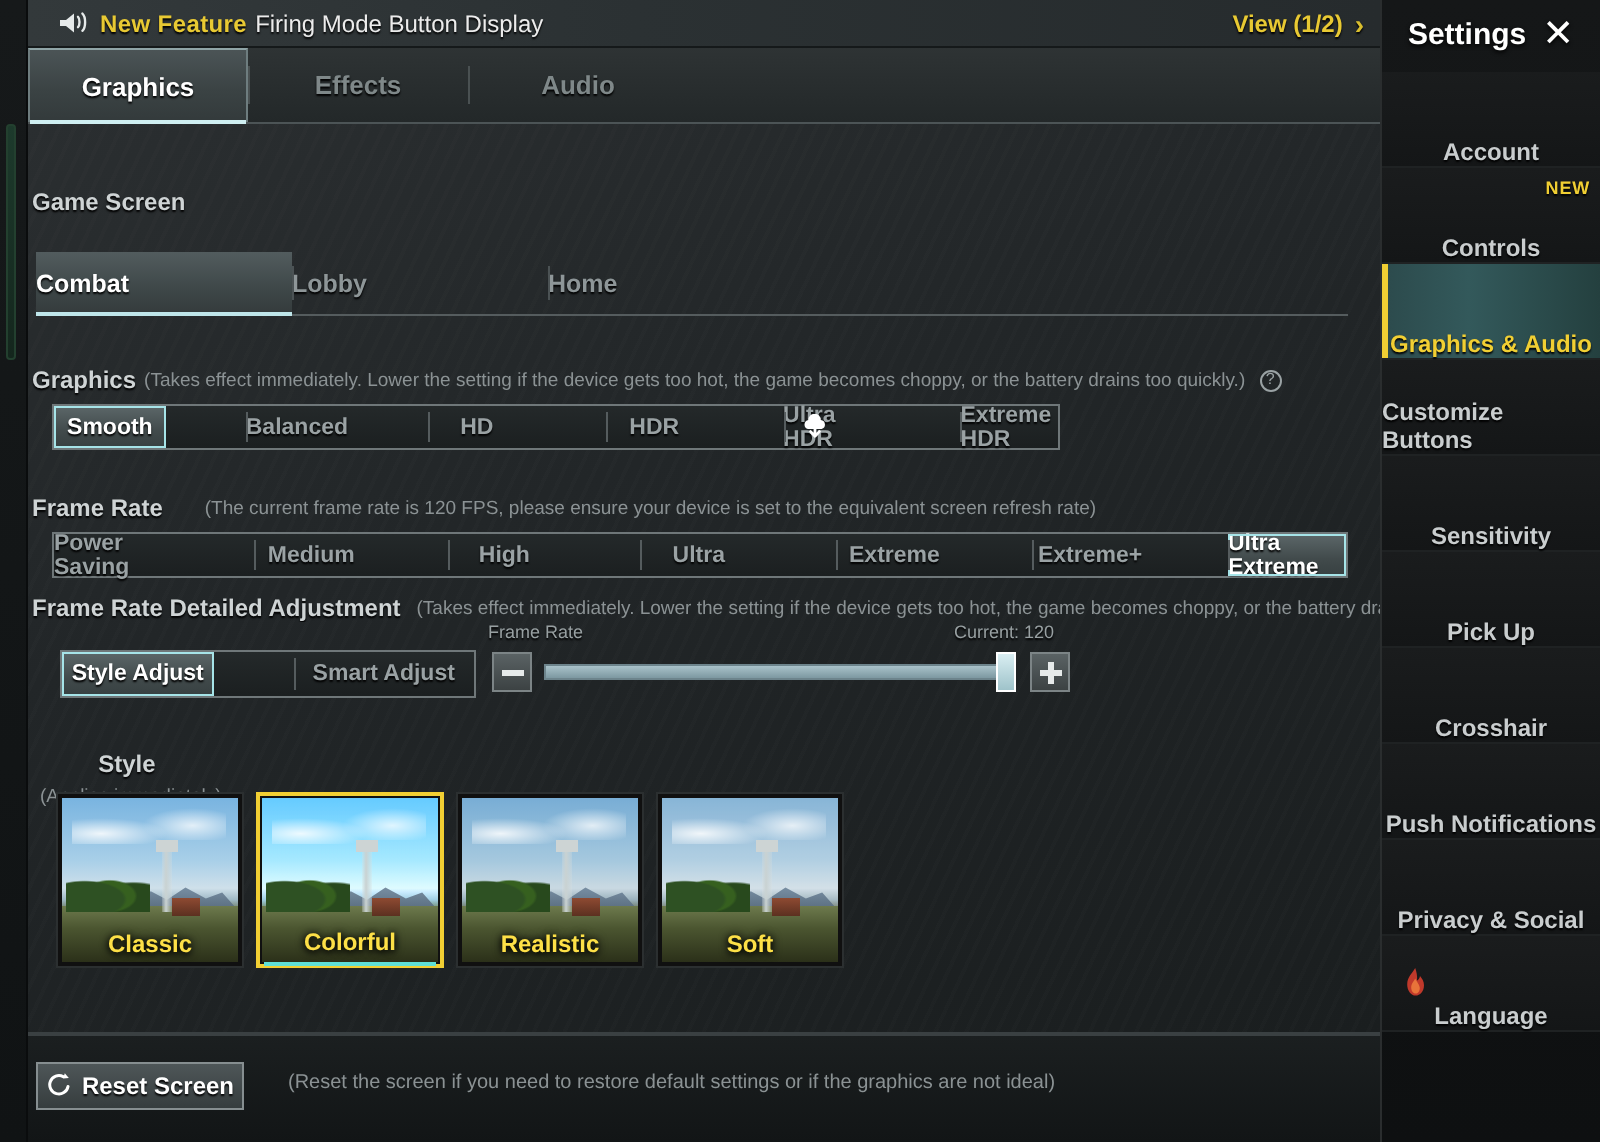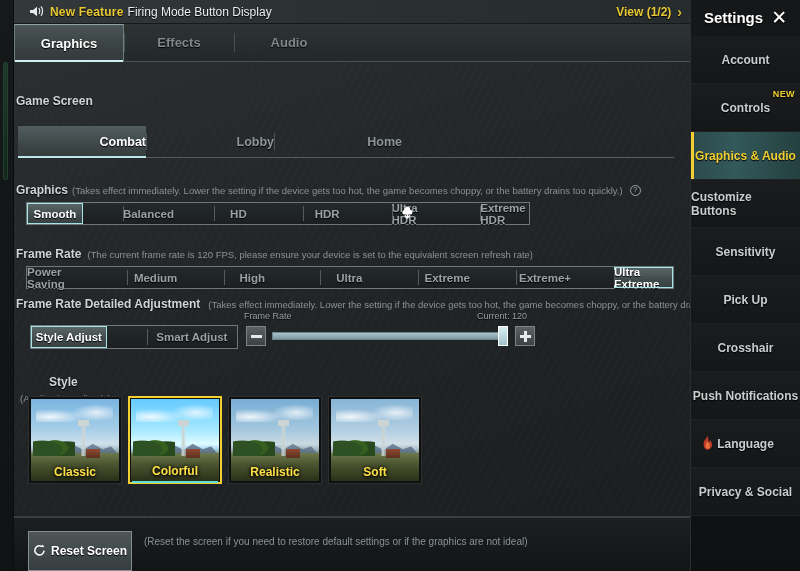--- a/index.html
+++ b/index.html
@@ -104,21 +104,21 @@
   .sec-note { color: #8b9294; font-size: 9.5px; font-weight: normal; }
 
   
   .gs-title { position: absolute; left: 16px; top: 94px; }
   .gs-tabs {
     position: absolute; left: 18px; top: 126px; width: 656px; height: 32px;
     border-bottom: 1px solid #555c5e;
     display: flex;
   }
   .gs-tab {
-    width: 128px; display: flex; align-items: center; justify-content: flex-end;
+    width: 128px; display: flex; align-items: center; justify-content: flex-start;
     font-size: 12.5px; color: #8e9698; font-weight: bold; position: relative;
     text-shadow: 0 1px 1px #000;
   }
   .gs-tab + .gs-tab::before{
     content:""; position:absolute; left:0; top:7px; bottom:7px; width:1px; background:#4b5254;
   }
   .gs-tab.active{
     color:#fff;
     background: linear-gradient(180deg,#525c5e 0%,#3e4748 60%,#343b3c 100%);
   }
@@ -225,21 +225,21 @@
     text-shadow: 0 1px 3px #000, 0 0 5px #000;
   }
 
   
   .bottombar {
     position:absolute; left:14px; top:517px; width:676px; height:54px;
     background: linear-gradient(180deg,#1b1f20,#121516);
     border-top:1px solid #3a4042;
   }
   .reset-btn {
-    position:absolute; left:14px; top:13px; width:104px; height:40px;
+    position:absolute; left:4px; top:13px; width:104px; height:24px;
     background: linear-gradient(180deg,#4e5658,#363d3e);
     border:1px solid #868e90;
     display:flex; align-items:center; justify-content:center; gap:5px;
     color:#fff; font-size:12px; font-weight:bold; text-shadow:0 1px 1px #000;
   }
   .reset-note { position:absolute; left:130px; top:18px; color:#8b9294; font-size:10px; }
 
   
   .sidebar {
     position:absolute; right:0; top:0; width:110px; height:571px;
@@ -247,21 +247,21 @@
     border-left:1px solid #2a2d2e;
   }
   .sb-head {
     height:34px; display:flex; align-items:center; justify-content:center; gap:8px;
     color:#ffffff; font-size:15px; font-weight:bold; text-shadow:0 1px 2px #000;
   }
   .sb-x { font-size:19px; line-height:1; color:#fff; font-weight:normal; }
   .sb-list { position:absolute; top:36px; left:0; right:0; }
   .sb-item {
     position:relative; height:48px;
-    display:flex; align-items:center; justify-content:center;
+    display:flex; align-items:flex-end; justify-content:center;
     color:#c9cdce; font-size:12px; font-weight:bold;
     text-shadow:0 1px 1px #000;
     border-bottom:1px solid #1f2223;
     background: linear-gradient(180deg,#1a1c1d,#141617);
   }
   .sb-item.active {
     color:#f1cf33;
     background: linear-gradient(90deg,#2c4a4c 0%, #33595b 40%, #24403f 100%);
   }
   .sb-item.active::before{
@@ -356,21 +356,21 @@
       </span>
       <span>Ultra HDR</span>
     </div>
     <div class="seg" style="width:82px;">
       <span>Extreme HDR</span>
     </div>
   </div>
 
   <div class="row-label" style="top:247px;">
     <span class="sec-label">Frame Rate</span>
-    <span class="sec-note" style="margin-left:2px;">(The current frame rate is 120 FPS, please ensure your device is set to the equivalent screen refresh rate)</span>
+    <span class="sec-note" style="margin-left:17px;">(The current frame rate is 120 FPS, please ensure your device is set to the equivalent screen refresh rate)</span>
   </div>
   <div class="segbar" style="left:26px; top:266px; width:648px;">
     <div class="seg" style="width:96px;">
       <span>Power Saving</span>
     </div>
     <div class="seg" style="width:90px;">
       <span>Medium</span>
     </div>
     <div class="seg" style="width:90px;">
       <span>High</span>
@@ -515,27 +515,27 @@
       <div class="sb-item">
         <span>Pick Up</span>
       </div>
       <div class="sb-item">
         <span>Crosshair</span>
       </div>
       <div class="sb-item">
         <span>Push Notifications</span>
       </div>
       <div class="sb-item">
+        <span>Privacy &amp; Social</span>
+      </div>
+      <div class="sb-item">
         <span class="sb-flame">
           <svg width="13" height="16" viewBox="0 0 13 16">
             <path d="M6.6 0C5 3 2.6 4.4 2.6 8.2c0 3.2 2 5.6 4.2 5.6s4.2-2.2 4.2-5.2c0-2-1-3.3-2-4.6-.2 1.3-.9 2-1.5 2.2.3-2.2-.3-4.6-.9-6.2z" fill="#c0392b"></path>
             <path d="M6.6 5.2c-.8 1.6-2 2.5-2 4.6 0 1.7 1 3 2.2 3s2.1-1.2 2.1-2.8c0-1.5-1.3-2.8-2.3-4.8z" fill="#e8743a"></path>
           </svg>
         </span>
         <span>Language</span>
       </div>
-      <div class="sb-item">
-        <span>Privacy &amp; Social</span>
-      </div>
     </div>
   </div>
 
 </div>
 
 </body></html>

